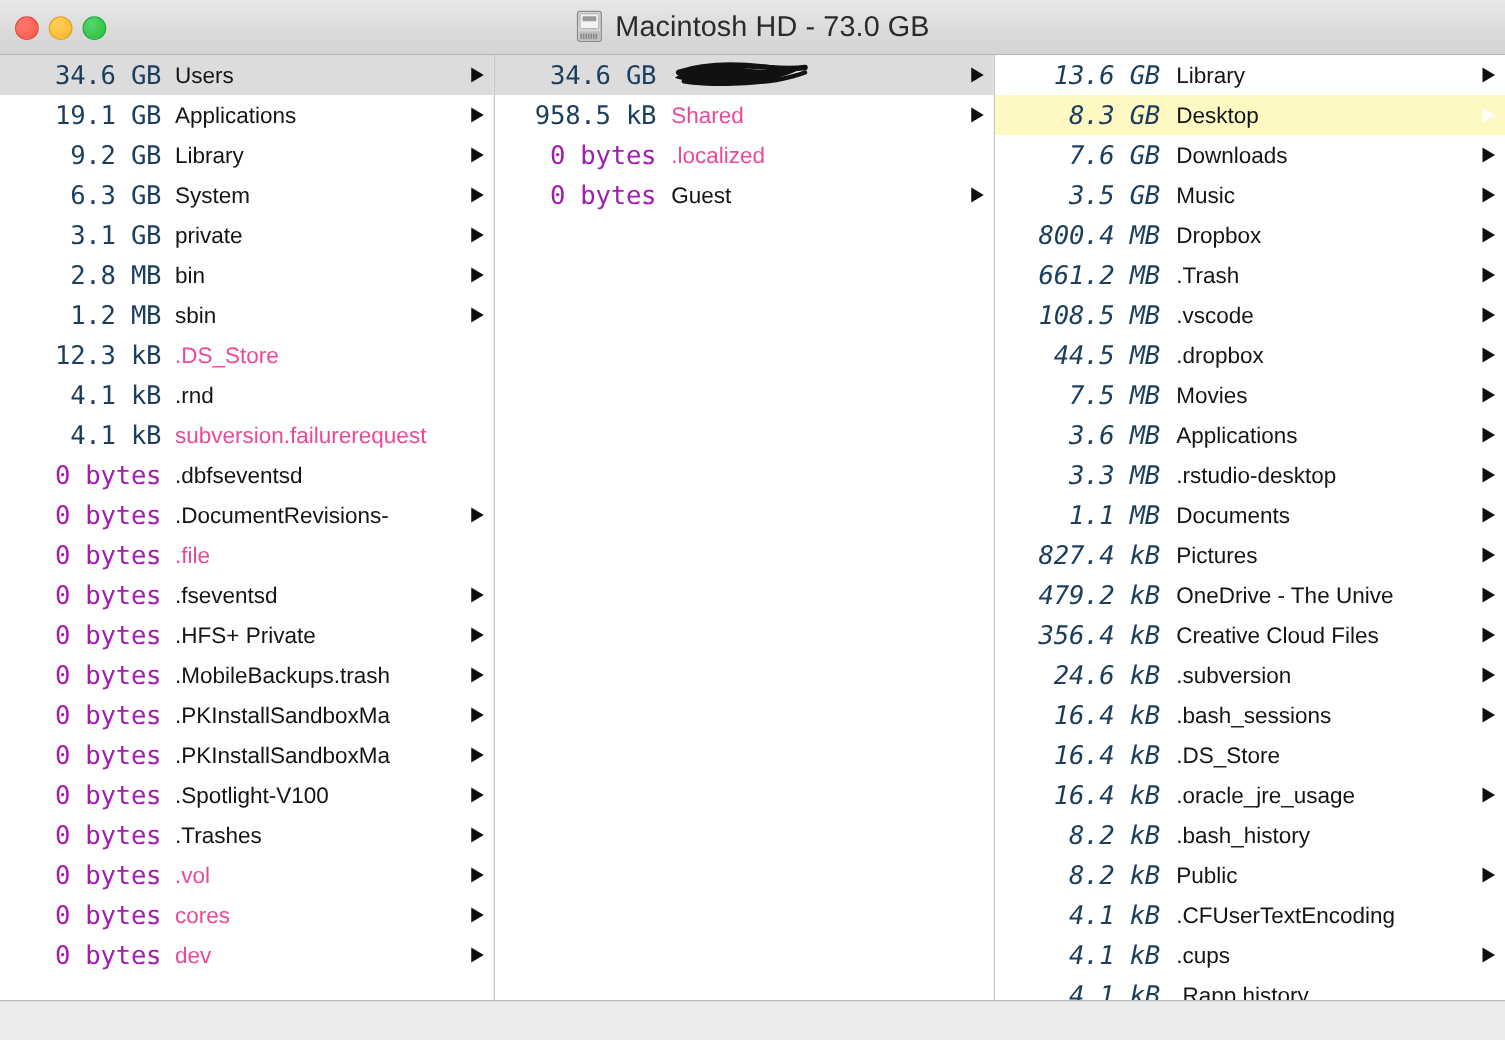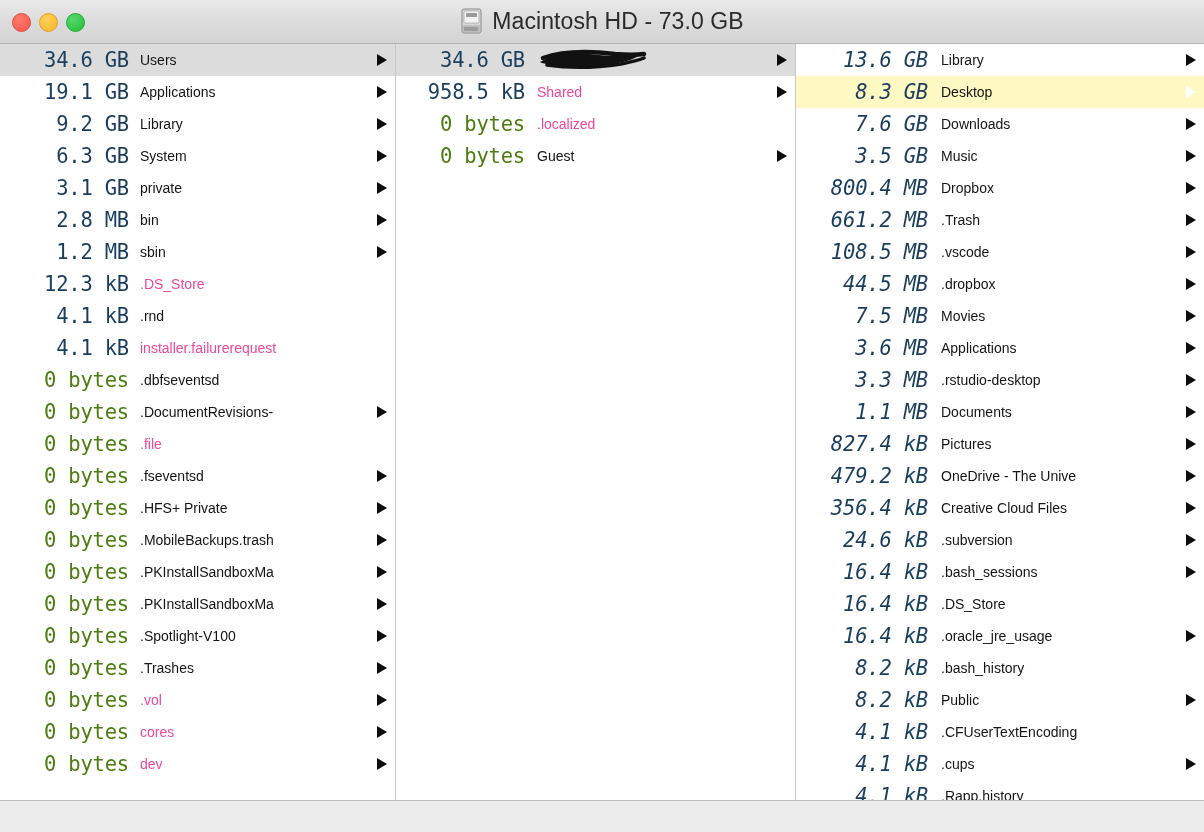--- a/index.html
+++ b/index.html
@@ -104,28 +104,28 @@
 
   .size {
     font-family: "DejaVu Sans Mono", monospace;
     font-size: 20.5px;
     color: #1b3d5e;
     text-align: right;
     white-space: pre;
     flex: none;
     letter-spacing: -0.2px;
   }
-  .size.zero { color: #4d7c0f; }
+  .size.zero { color: #a21caf; }
 
   .col-1 .size { width: 131px; margin-left: -2px; }
   .col-2 .size { width: 131px; margin-left: -2px; }
   .col-3 .size { width: 132px; margin-left: 0px; font-style: italic; }
 
   .name {
-    font-size: 14px;
+    font-size: 18px;
     color: #141414;
     white-space: nowrap;
     overflow: hidden;
     flex: 1 1 auto;
     min-width: 0;
   }
   .name.file { color: #ec4899; }
   .col-1 .name { margin-left: 11px; }
   .col-2 .name { margin-left: 12px; }
   .col-3 .name { margin-left: 13px; }
@@ -276,21 +276,21 @@
             <span class="size">4.1 kB</span>
             <span class="name">.rnd</span>
             <span class="arrow hidden">
               <svg viewBox="0 0 12 14" width="12" height="14" aria-hidden="true">
                 <polygon class="arrow-tri" points="1,1 11,7 1,13"></polygon>
               </svg>
             </span>
           </div>
           <div class="row">
             <span class="size">4.1 kB</span>
-            <span class="name file">installer.failurerequest</span>
+            <span class="name file">subversion.failurerequest</span>
             <span class="arrow hidden">
               <svg viewBox="0 0 12 14" width="12" height="14" aria-hidden="true">
                 <polygon class="arrow-tri" points="1,1 11,7 1,13"></polygon>
               </svg>
             </span>
           </div>
           <div class="row">
             <span class="size zero">0 bytes</span>
             <span class="name">.dbfseventsd</span>
             <span class="arrow hidden">

